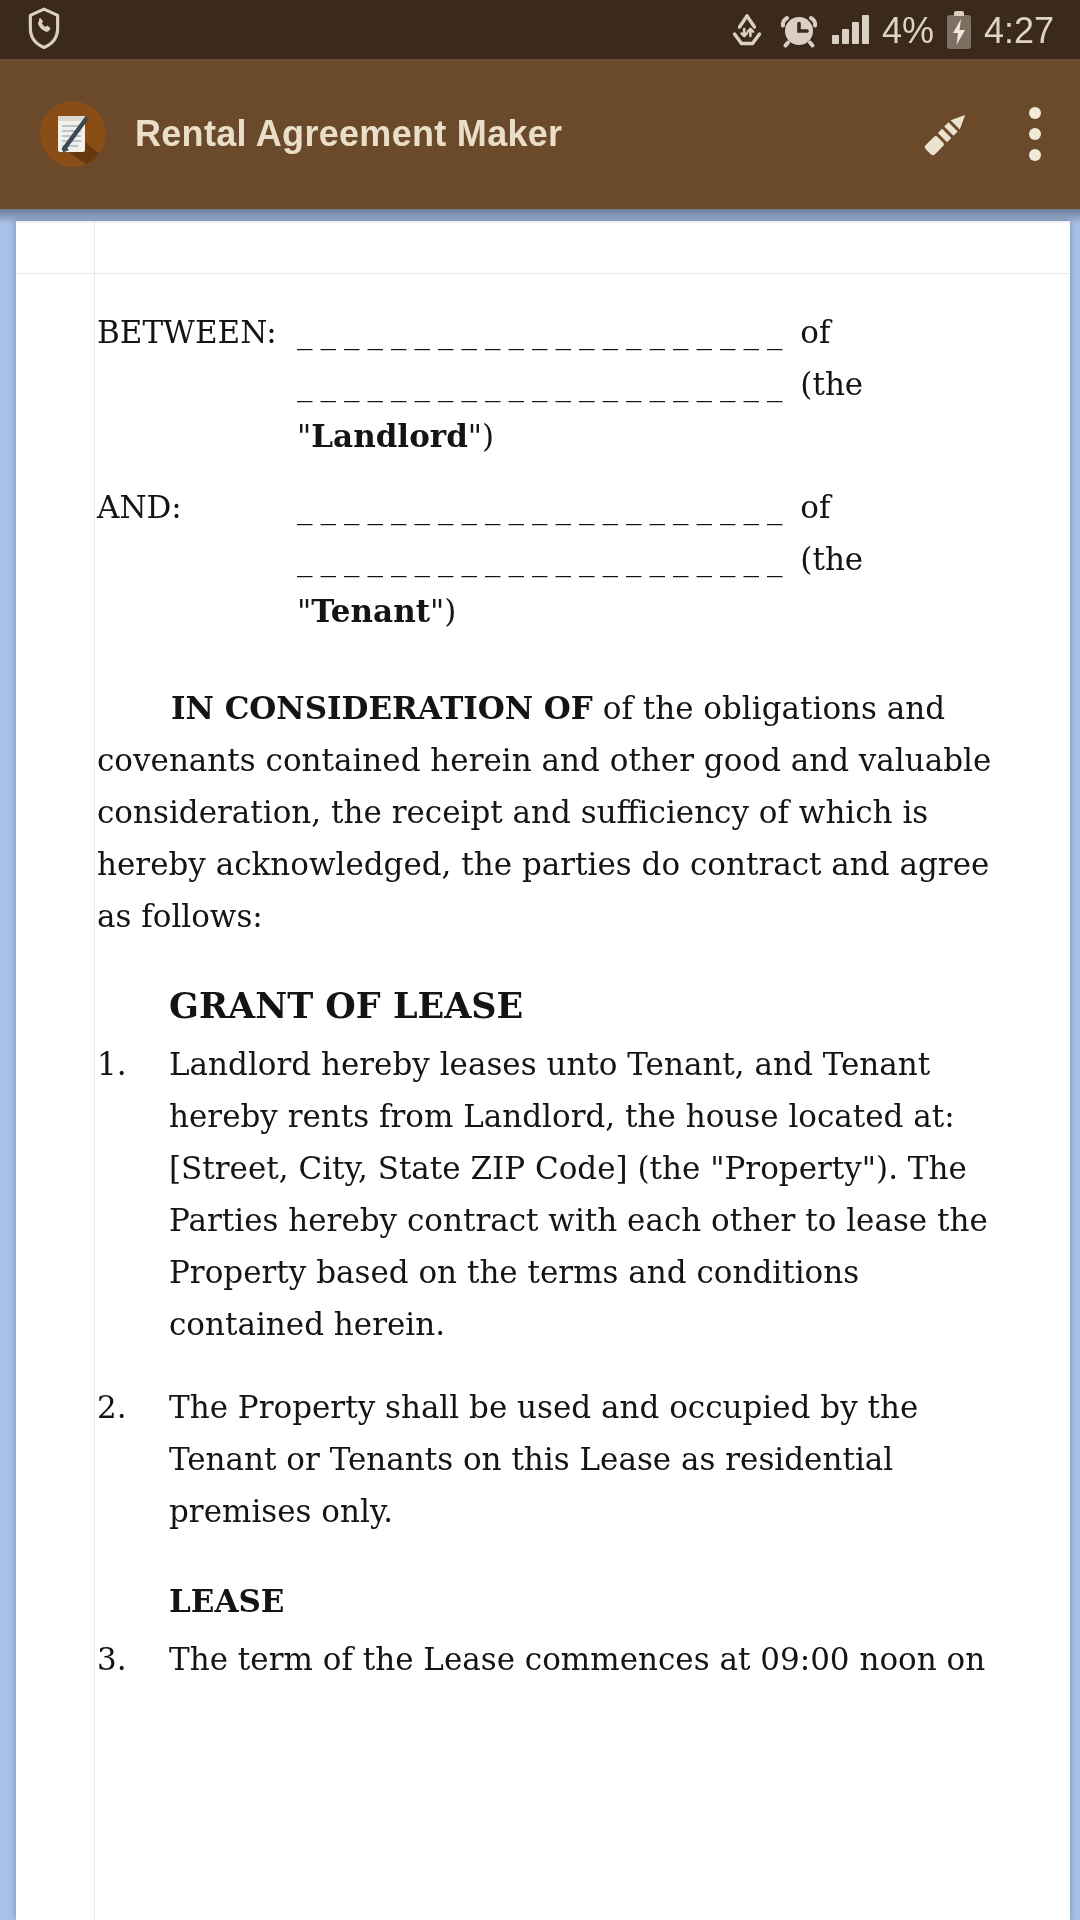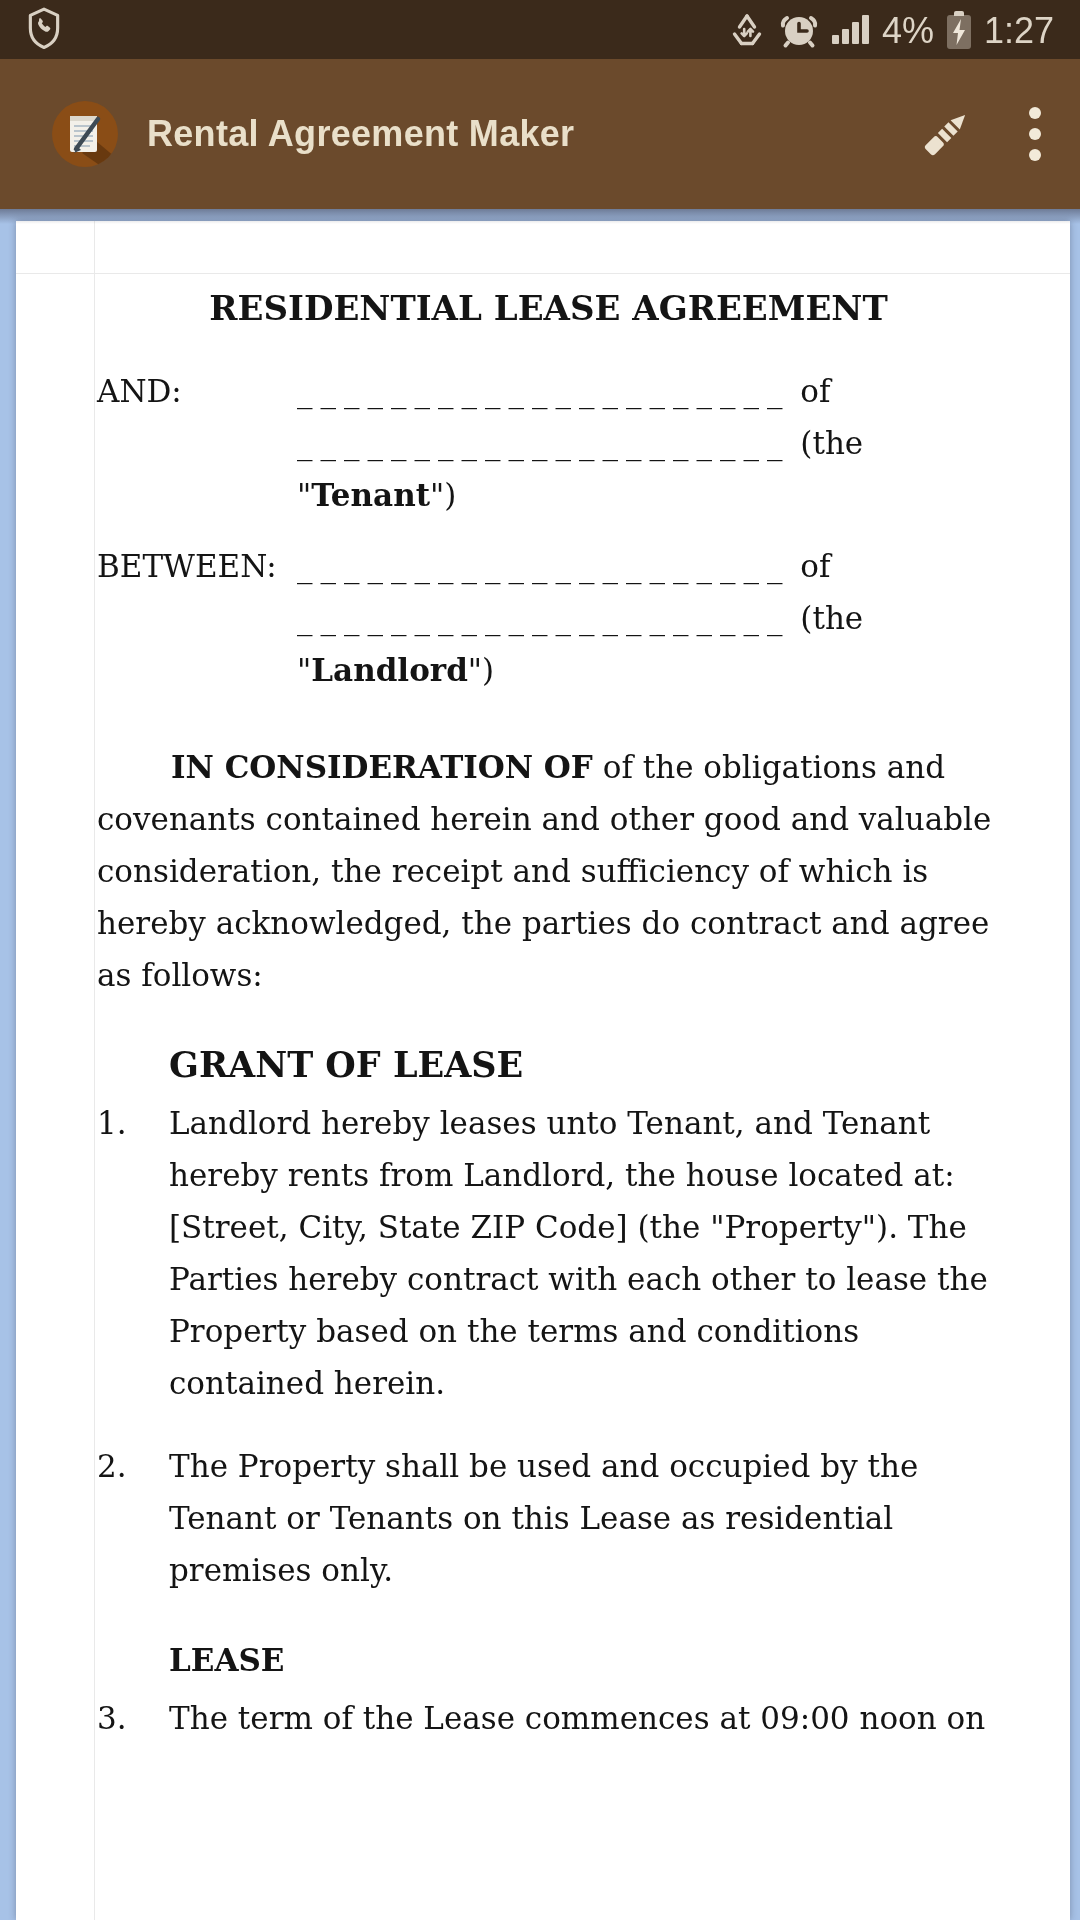--- a/index.html
+++ b/index.html
@@ -17,21 +17,21 @@
   .sig i:nth-child(1){height:9px;}
   .sig i:nth-child(2){height:15px;}
   .sig i:nth-child(3){height:22px;}
   .sig i:nth-child(4){height:29px;}
   .battery{position:relative;width:24px;height:38px;}
   .battery .cap{position:absolute;top:0;left:7px;width:10px;height:5px;background:#d9d0c3;border-radius:2px 2px 0 0;}
   .battery .bod{position:absolute;top:4px;left:0;width:24px;height:34px;background:rgba(217,208,195,.42);border-radius:3px;}
   .battery svg{position:absolute;top:7px;left:2px;}
 
   
-  .app-bar{position:relative;height:150px;background:#6b4a2c;display:flex;align-items:center;padding:0 0 0 52px;box-sizing:border-box;}
+  .app-bar{position:relative;height:150px;background:#6b4a2c;display:flex;align-items:center;padding:0 0 0 40px;box-sizing:border-box;}
   .app-logo{width:66px;height:66px;flex:none;}
   .app-title{margin-left:29px;font-size:36px;font-weight:bold;color:#e9dfc9;letter-spacing:.3px;}
   .bar-actions{margin-left:auto;display:flex;align-items:center;}
   .icon-btn{width:96px;height:120px;display:flex;align-items:center;justify-content:center;cursor:pointer;background:none;border:none;padding:0;}
   .dots{display:flex;flex-direction:column;gap:9px;padding-right:4px;}
   .dots i{width:12px;height:12px;border-radius:50%;background:#f2ead9;}
   .overflow-btn{width:86px;}
 
   
   .content{position:absolute;top:209px;left:0;right:0;bottom:0;background:#a7c2e7;}
@@ -102,21 +102,21 @@
           <i></i>
         </span>
       <span class="sb-text">4%</span>
       <span class="battery">
         <span class="cap"></span>
           <span class="bod"></span>
         <svg width="20" height="28" viewBox="0 0 20 28">
           <path d="M12 1 L4 15 H9 L7.5 27 L16 12 H10.5 Z" fill="#efe7da"></path>
         </svg>
       </span>
-      <span class="sb-text">1:27</span>
+      <span class="sb-text">4:27</span>
     </div>
   </div>
 
   <div class="app-bar">
     <span class="app-logo">
       <svg width="66" height="66" viewBox="0 0 66 66">
         <defs>
             <clipPath id="cir">
               <circle cx="33" cy="33" r="33"></circle>
             </clipPath>
@@ -157,32 +157,31 @@
             <i></i>
           </span>
       </button>
     </div>
   </div>
 
   <div class="content">
     <div class="page">
       <div class="doc">
 
-        <h1 class="doc-title">RESIDENTIAL LEASE AGREEMENT</h1>
 
 
         <div class="parties">
+          <div class="party">
+            <div class="party-label">BETWEEN:</div>
+            <div class="party-content"><span class="u">_____________________</span><span> of </span><span class="u">_____________________</span><span> (the "</span><span class="b">Landlord</span><span>")</span></div>
+          </div>
           <div class="party">
             <div class="party-label">AND:</div>
             <div class="party-content"><span class="u">_____________________</span><span> of </span><span class="u">_____________________</span><span> (the "</span><span class="b">Tenant</span><span>")</span></div>
           </div>
-          <div class="party">
-            <div class="party-label">BETWEEN:</div>
-            <div class="party-content"><span class="u">_____________________</span><span> of </span><span class="u">_____________________</span><span> (the "</span><span class="b">Landlord</span><span>")</span></div>
-          </div>
         </div>
 
         <p class="p-consider"><span class="b">IN CONSIDERATION OF</span><span> of the obligations and covenants contained herein and other good and valuable consideration, the receipt and sufficiency of which is hereby acknowledged, the parties do contract and agree as follows:</span></p>
 
         <h2 class="sec-heading" style="font-size:35px;">GRANT OF LEASE</h2>
         <div class="item">
           <div class="num">1.</div>
           <div class="itxt"><span>Landlord hereby leases unto Tenant, and Tenant hereby rents from Landlord, the house located at: [Street, City, State ZIP Code] (the "Property"). The Parties hereby contract with each other to lease the Property based on the terms and conditions contained herein.</span></div>
         </div>
         <div class="item">

